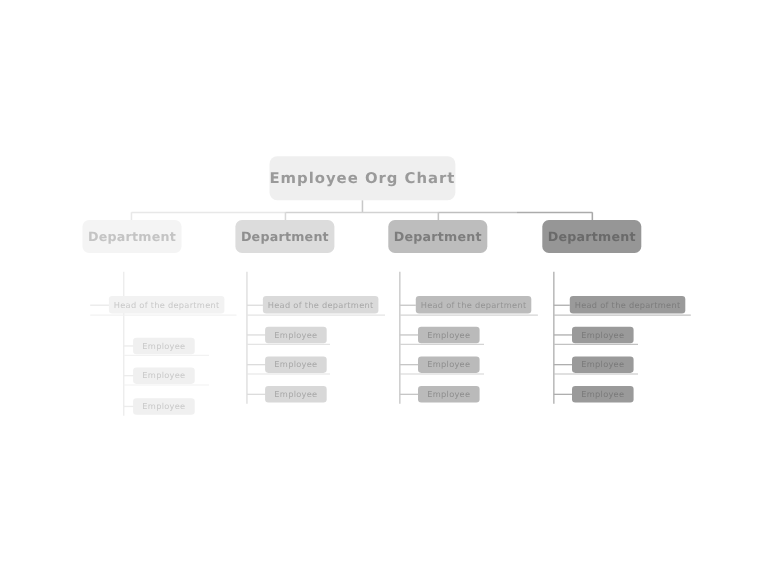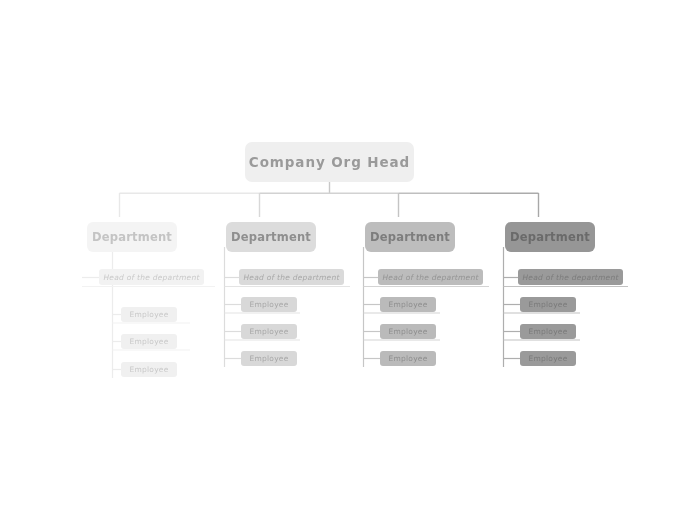--- a/index.html
+++ b/index.html
@@ -51,39 +51,37 @@
     background: #efefef;
     color: #9a9a9a;
     font-size: 13.5px;
     font-weight: bold;
     letter-spacing: 0.9px;
     border-radius: 7px;
   }
 
   
   .node-dept {
-    top: 222px;
+    top: 200px;
     width: 90px;
     height: 30px;
     font-size: 11.5px;
     font-weight: bold;
     border-radius: 6px;
     letter-spacing: 0.2px;
-    margin-left: 12px;
   }
 
   
   .node-head {
     width: 105px;
     height: 16px;
     font-size: 7.5px;
     font-weight: normal;
     border-radius: 3px;
     letter-spacing: 0.25px;
-    font-style: italic;
   }
 
   
   .node-emp {
     width: 56px;
     height: 15px;
     font-size: 7.5px;
     font-weight: normal;
     border-radius: 3px;
     letter-spacing: 0.25px;
@@ -139,21 +137,21 @@
     <line x1="503.5" y1="247" x2="503.5" y2="367" stroke="#aeaeae" stroke-width="1.2"></line>
     <line x1="503.5" y1="277.5" x2="518" y2="277.5" stroke="#aeaeae" stroke-width="1.2"></line>
     <line x1="503.5" y1="304.5" x2="521" y2="304.5" stroke="#aeaeae" stroke-width="1.2"></line>
     <line x1="503.5" y1="331.5" x2="521" y2="331.5" stroke="#aeaeae" stroke-width="1.2"></line>
     <line x1="503.5" y1="358.5" x2="521" y2="358.5" stroke="#aeaeae" stroke-width="1.2"></line>
     <line x1="503.5" y1="286.5" x2="628" y2="286.5" stroke="#c2c2c2" stroke-width="1.1"></line>
     <line x1="503.5" y1="313" x2="580" y2="313" stroke="#c2c2c2" stroke-width="1.1"></line>
     <line x1="503.5" y1="340" x2="580" y2="340" stroke="#c2c2c2" stroke-width="1.1"></line>
   </svg>
 
-  <div class="node node-root" style="background: rgb(239, 239, 239); color: rgb(154, 154, 154);">Company Org Head</div>
+  <div class="node node-root" style="background: rgb(239, 239, 239); color: rgb(154, 154, 154);">Employee Org Chart</div>
 
   <div class="node node-dept" style="left: 75px; background: rgb(244, 244, 244); color: rgb(196, 196, 196);">Department</div>
 
   <div class="node node-dept" style="left: 214px; background: rgb(220, 220, 220); color: rgb(143, 143, 143);">Department</div>
 
   <div class="node node-dept" style="left: 353px; background: rgb(189, 189, 189); color: rgb(125, 125, 125);">Department</div>
 
   <div class="node node-dept" style="left: 493px; background: rgb(150, 150, 150); color: rgb(106, 106, 106);">Department</div>
 
   <div class="node node-head" style="left: 99px; top: 269px; background: rgb(242, 242, 242); color: rgb(201, 201, 201);">Head of the department</div>

